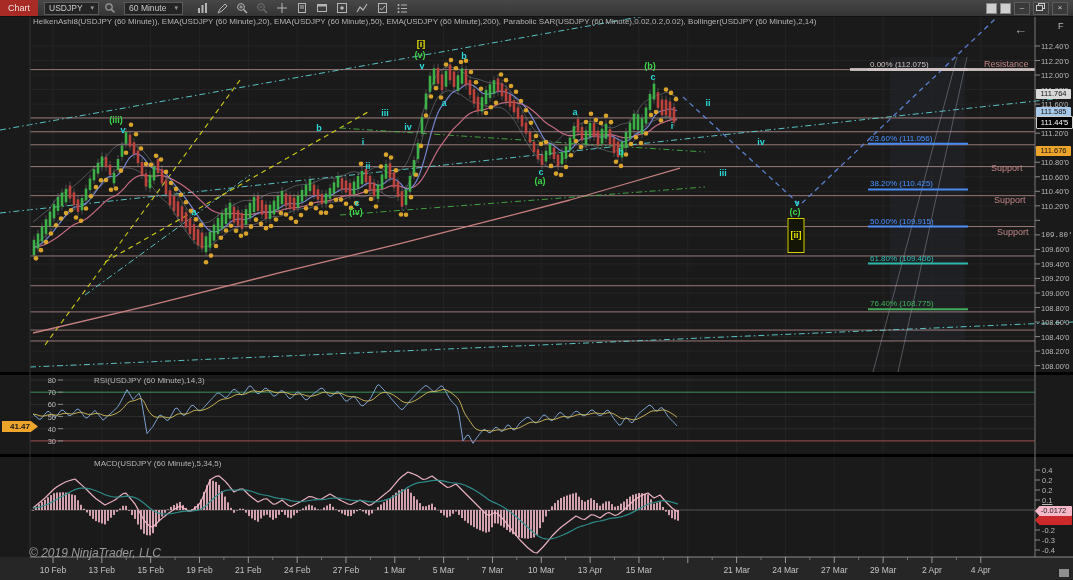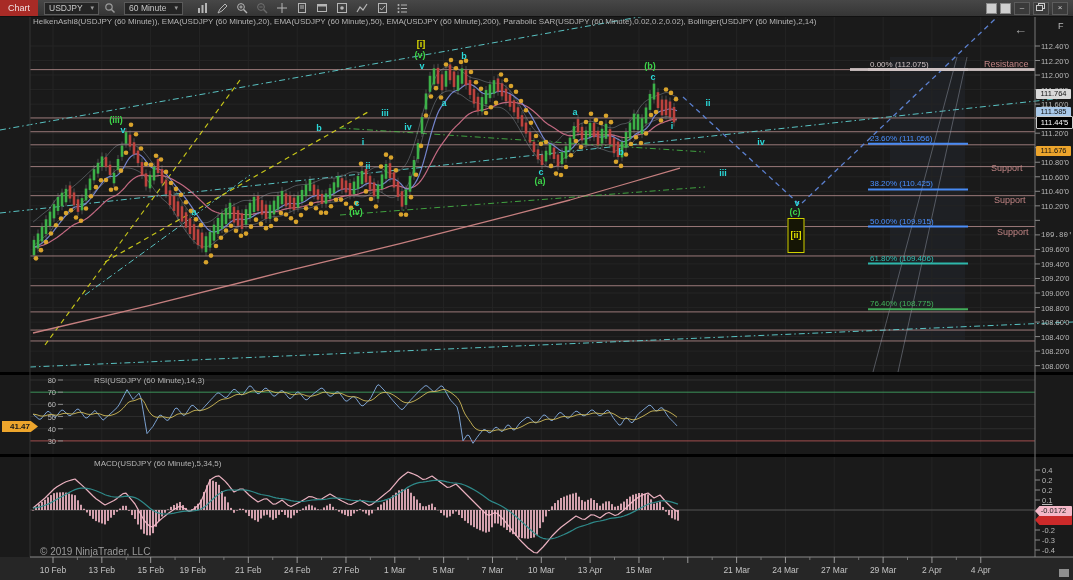--- a/index.html
+++ b/index.html
@@ -981,21 +981,21 @@
             <rect x="2.5" y="0.5" width="6" height="5" fill="none" stroke="#ccc"></rect>
             <rect x="0.5" y="2.5" width="6" height="5" fill="#3a3a3a" stroke="#ccc"></rect>
           </svg></span>
         <span class="wb">×</span>
       </div>
   </div>
 
   <div class="lbl ind-label">HeikenAshi8(USDJPY (60 Minute)), EMA(USDJPY (60 Minute),20), EMA(USDJPY (60 Minute),50), EMA(USDJPY (60 Minute),200), Parabolic SAR(USDJPY (60 Minute),0.02,0.2,0.02), Bollinger(USDJPY (60 Minute),2,14)</div>
   <div class="lbl panel-label" style="left:94px;top:376px;">RSI(USDJPY (60 Minute),14,3)</div>
   <div class="lbl panel-label" style="left:94px;top:459px;">MACD(USDJPY (60 Minute),5,34,5)</div>
-  <div class="lbl" style="left:40px;top:546px;font-size:10px;color:#9a9a9a;">© 2019 NinjaTrader, LLC</div>
+  <div class="lbl" style="left:29px;top:546px;font-size:12px;color:#9a9a9a;font-style:italic;">© 2019 NinjaTrader, LLC</div>
   <div class="f-lab">F</div>
   <div class="back-arrow">←</div>
   <div class="rsi-marker" style="top:421px;">41.47</div>
   <div class="grip"></div>
   <div id="gen-labels">
       <div class="tick" style="left: 1041px; top: 42px;">112.40'0</div>
       <div class="tick" style="left: 1041px; top: 56.53px;">112.20'0</div>
       <div class="tick" style="left: 1041px; top: 71.06px;">112.00'0</div>
       <div class="tick" style="left: 1041px; top: 85.59px;">111.80'0</div>
       <div class="tick" style="left: 1041px; top: 100.12px;">111.60'0</div>
@@ -1026,21 +1026,21 @@
       <div class="tick" style="left: 1042px; top: 466px;">0.4</div>
       <div class="tick" style="left: 1042px; top: 476px;">0.2</div>
       <div class="tick" style="left: 1042px; top: 486px;">0.2</div>
       <div class="tick" style="left: 1042px; top: 496px; text-decoration: underline;">0.1</div>
       <div class="tick" style="left: 1042px; top: 526px;">-0.2</div>
       <div class="tick" style="left: 1042px; top: 536px;">-0.3</div>
       <div class="tick" style="left: 1042px; top: 546px;">-0.4</div>
       <div class="tick" style="left: 33px; width: 40px; text-align: center; top: 565px; color: rgb(196, 196, 196); font-size: 8.5px;">10 Feb</div>
       <div class="tick" style="left: 81.83px; width: 40px; text-align: center; top: 565px; color: rgb(196, 196, 196); font-size: 8.5px;">13 Feb</div>
       <div class="tick" style="left: 130.66px; width: 40px; text-align: center; top: 565px; color: rgb(196, 196, 196); font-size: 8.5px;">15 Feb</div>
-      <div class="tick" style="left: 179.49px; width: 40px; text-align: left; top: 565px; color: rgb(196, 196, 196); font-size: 8.5px;">19 Feb</div>
+      <div class="tick" style="left: 179.49px; width: 40px; text-align: center; top: 565px; color: rgb(196, 196, 196); font-size: 8.5px;">19 Feb</div>
       <div class="tick" style="left: 228.32px; width: 40px; text-align: center; top: 565px; color: rgb(196, 196, 196); font-size: 8.5px;">21 Feb</div>
       <div class="tick" style="left: 277.15px; width: 40px; text-align: center; top: 565px; color: rgb(196, 196, 196); font-size: 8.5px;">24 Feb</div>
       <div class="tick" style="left: 325.98px; width: 40px; text-align: center; top: 565px; color: rgb(196, 196, 196); font-size: 8.5px;">27 Feb</div>
       <div class="tick" style="left: 374.81px; width: 40px; text-align: center; top: 565px; color: rgb(196, 196, 196); font-size: 8.5px;">1 Mar</div>
       <div class="tick" style="left: 423.64px; width: 40px; text-align: center; top: 565px; color: rgb(196, 196, 196); font-size: 8.5px;">5 Mar</div>
       <div class="tick" style="left: 472.47px; width: 40px; text-align: center; top: 565px; color: rgb(196, 196, 196); font-size: 8.5px;">7 Mar</div>
       <div class="tick" style="left: 521.3px; width: 40px; text-align: center; top: 565px; color: rgb(196, 196, 196); font-size: 8.5px;">10 Mar</div>
       <div class="tick" style="left: 570.13px; width: 40px; text-align: center; top: 565px; color: rgb(196, 196, 196); font-size: 8.5px;">13 Apr</div>
       <div class="tick" style="left: 618.96px; width: 40px; text-align: center; top: 565px; color: rgb(196, 196, 196); font-size: 8.5px;">15 Mar</div>
       <div class="tick" style="left: 667.79px; width: 40px; text-align: center; top: 565px; color: rgb(196, 196, 196); font-size: 8.5px; margin-top: 32px;">19 Mar</div>

